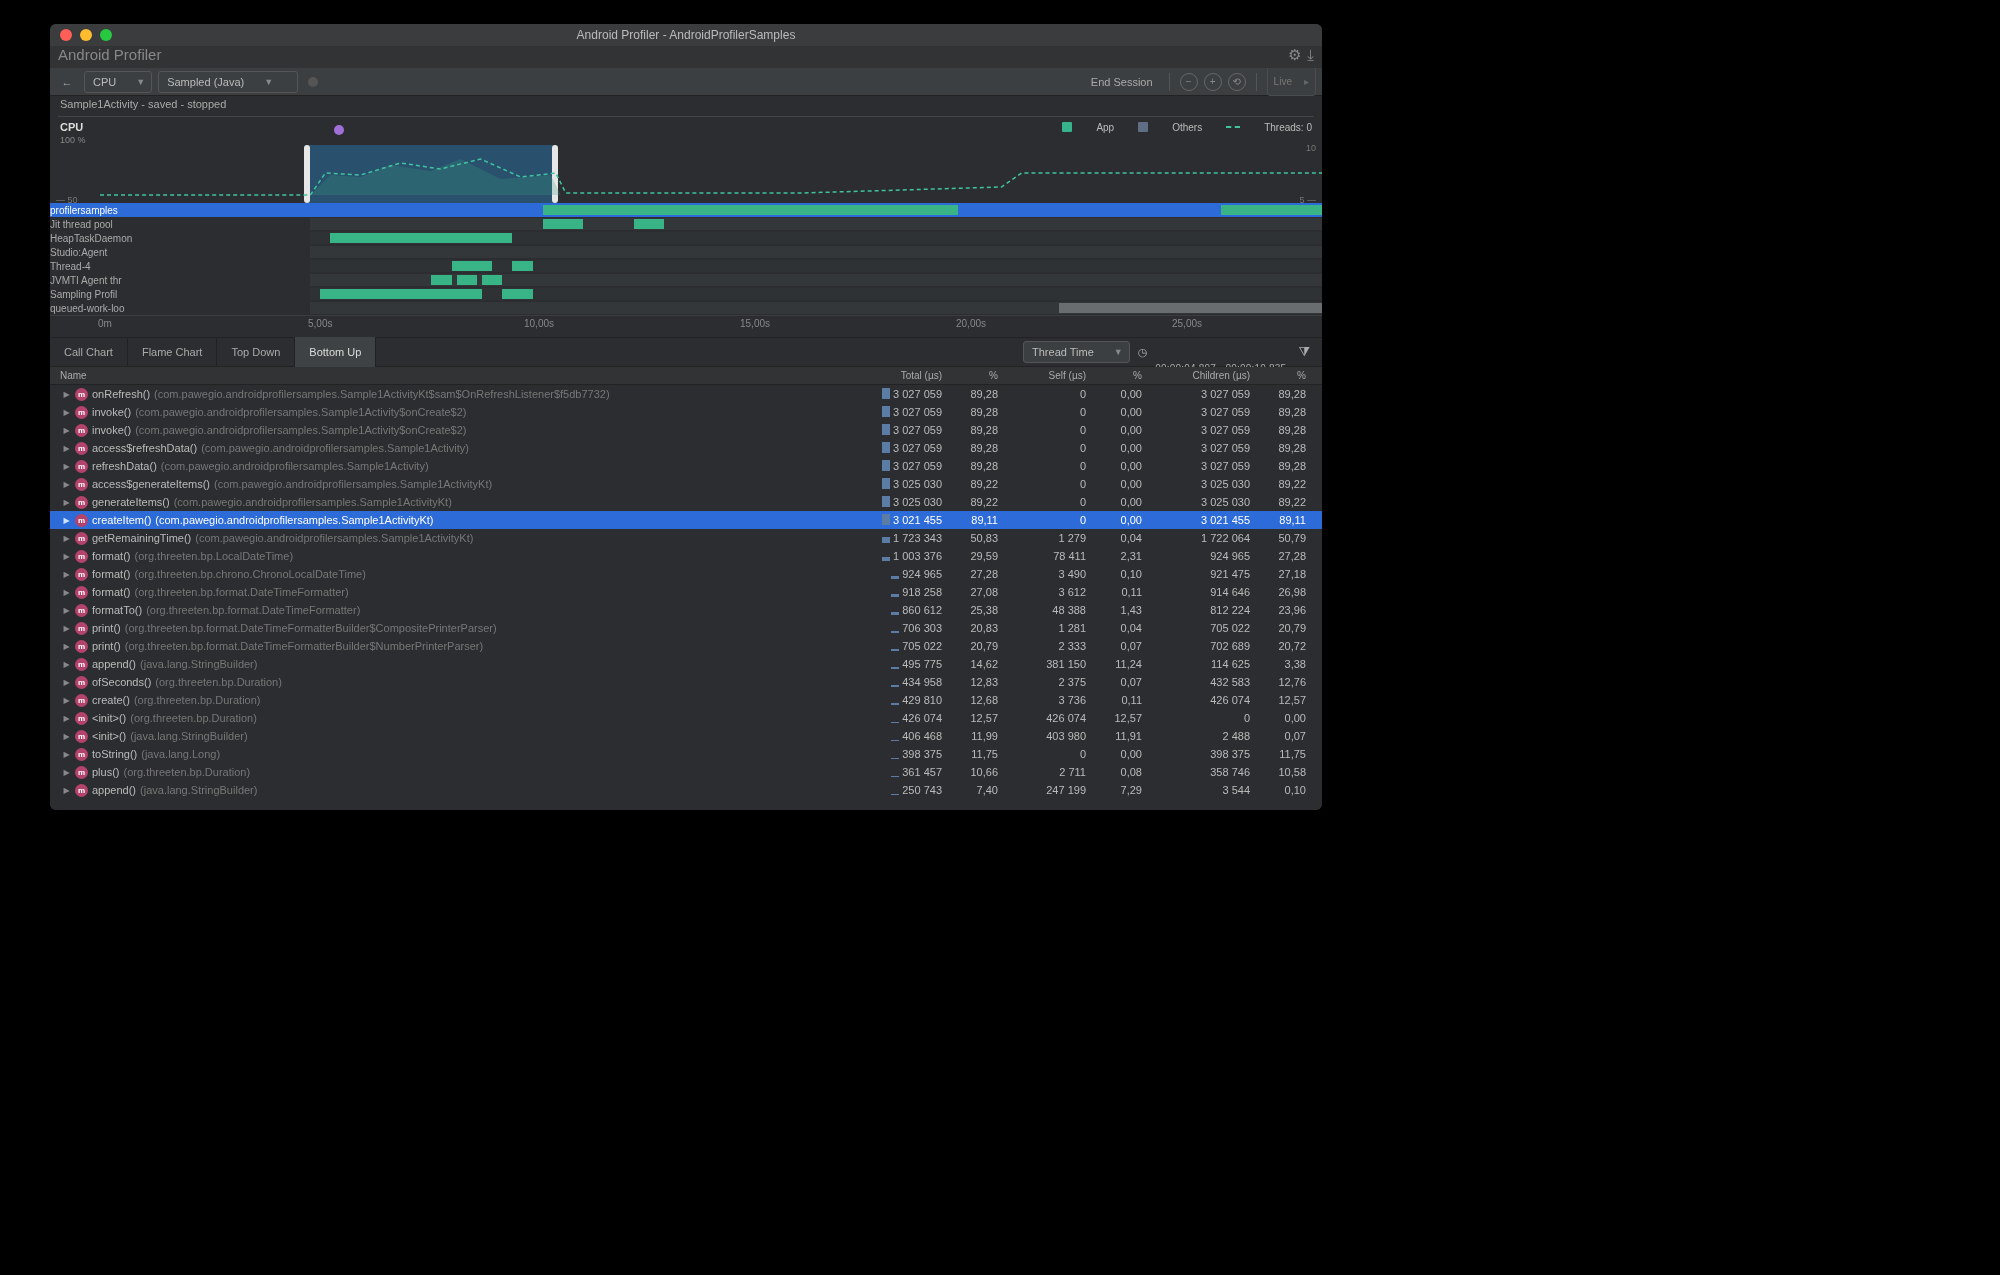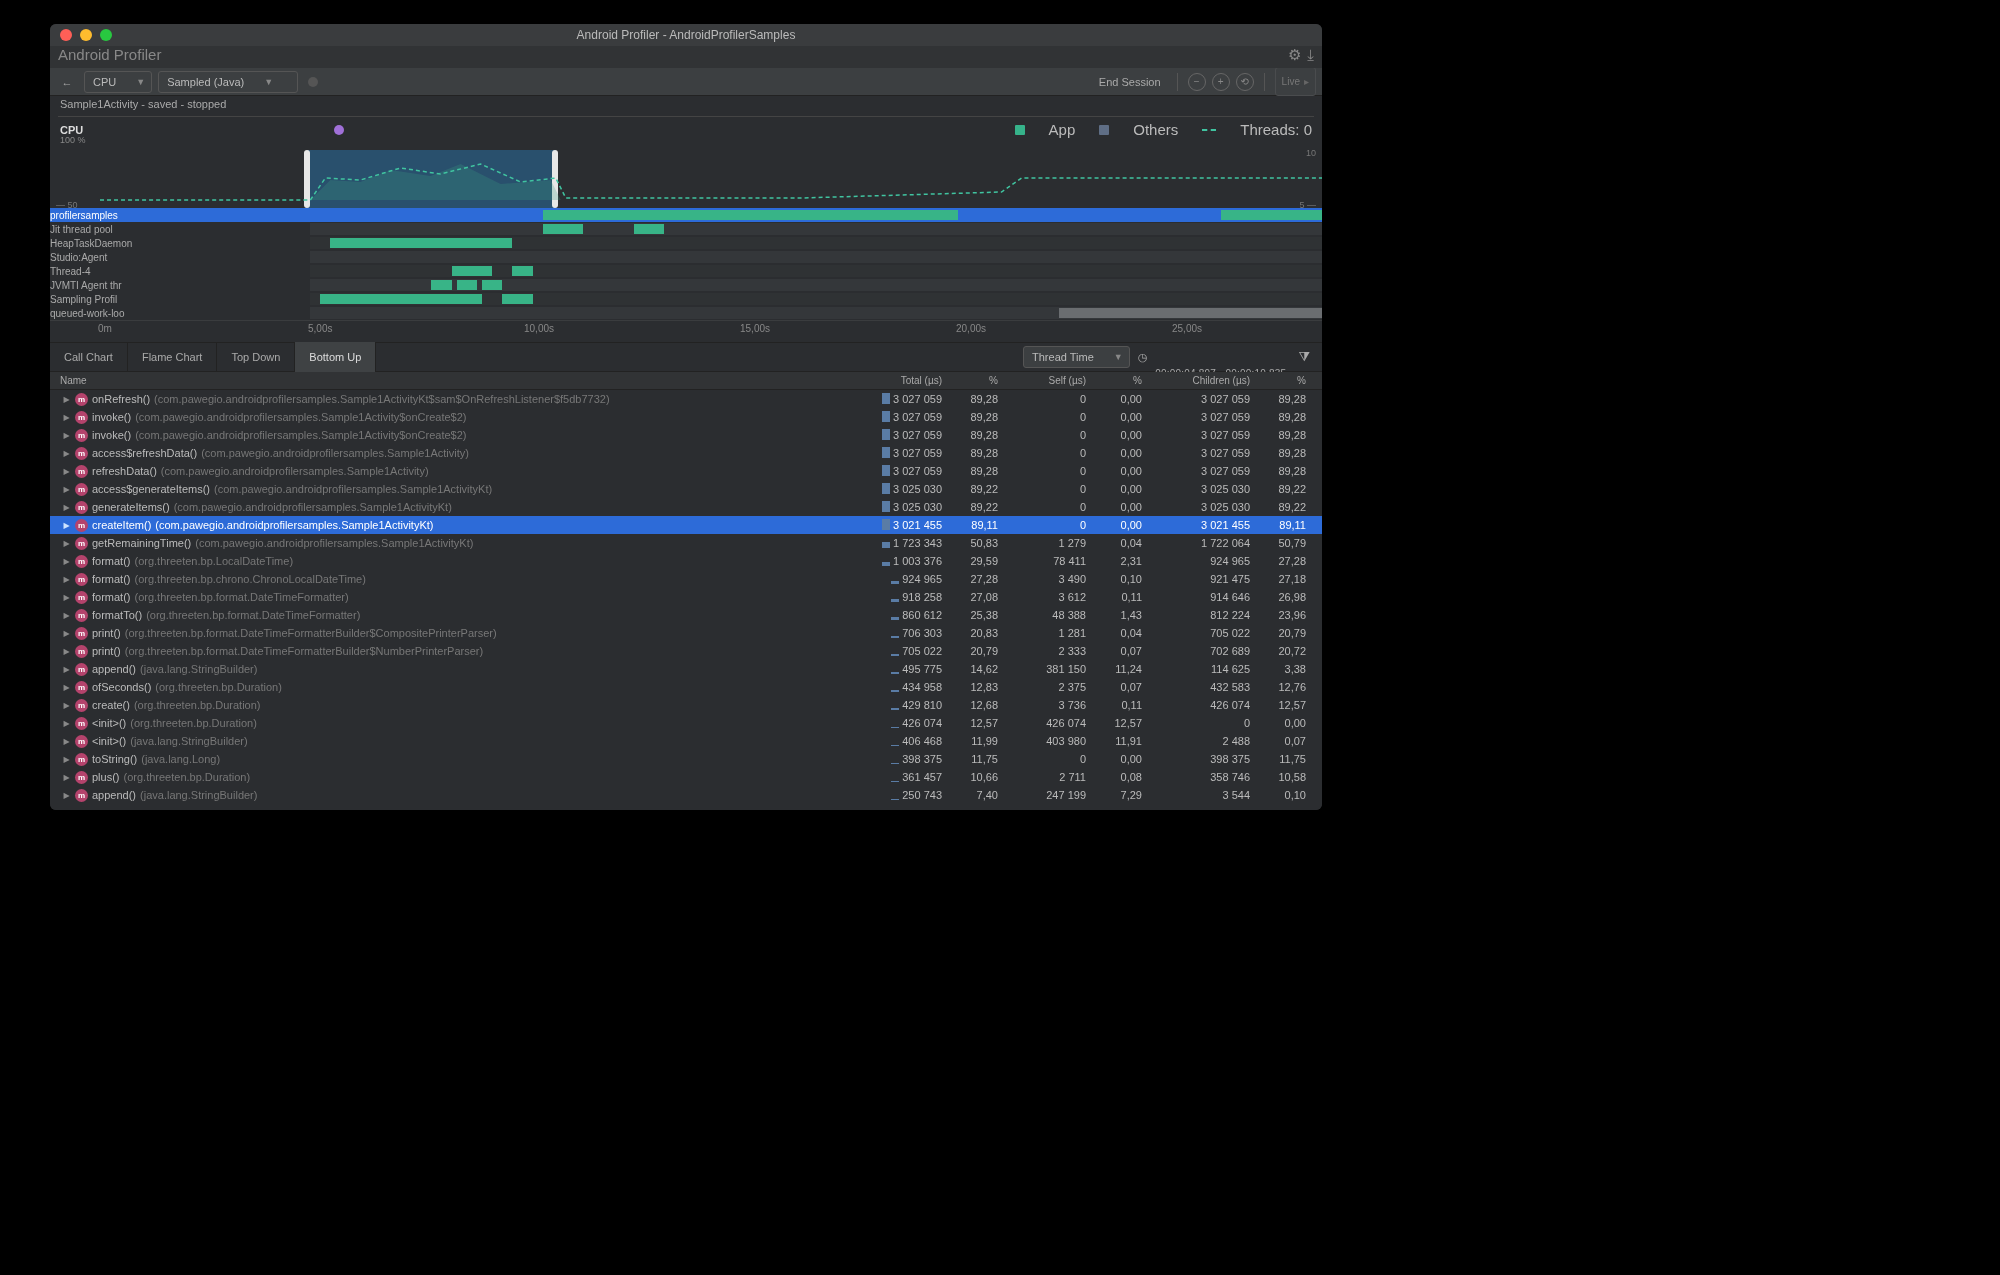--- a/index.html
+++ b/index.html
@@ -19,21 +19,21 @@
   .toolbar .spacer{flex:1;}
   .toolbar .end { color:#aaa; font-size:11px; margin-right:6px;}
   .purple-dot { width:10px; height:10px; border-radius:50%; background:#a070d8; position:absolute; left:284px; top:101px;}
   .gray-dot { width:10px; height:10px; border-radius:50%; background:#555; margin-left:4px;}
   .session-label { height:20px; padding:2px 10px; color:#aaa; font-size:11px;}
   .rule { height:1px; background:#444; margin: 0 8px 0 8px;}
   .cpu-block { position:relative; }
   .cpu-header { display:flex; align-items:center; padding: 4px 10px 0 10px; }
   .cpu-header .left { color:#ddd; font-size:11px; font-weight:600;}
   .cpu-header .pct { position:absolute; left:10px; top:18px; color:#888; font-size:9px;}
-  .legend { margin-left:auto; display:flex; align-items:center; gap:24px; color:#bbb; font-size:15px; }
+  .legend { margin-left:auto; display:flex; align-items:center; gap:24px; color:#bbb; font-size:10px; }
   .leg-swatch { width:10px; height:10px; display:inline-block; border-radius:1px; }
   .leg-dash { width:14px; border-top: 2px dashed #40c4a0; display:inline-block; }
   .cpu-chart { height:58px; margin-top:12px; position:relative; background:#2b2d30; }
   .cpu-chart .axis-l2 { position:absolute; left:6px; bottom:-2px; color:#777; font-size:9px;}
   .cpu-chart .axis-r { position:absolute; right:6px; top:-2px; color:#777; font-size:9px;margin-left:31px;}
   .cpu-chart .axis-r2 { position:absolute; right:6px; bottom:-2px; color:#777; font-size:9px;}
   .cpu-chart svg { position:absolute; left:50px; right:0; top:0; bottom:0; width:calc(100% - 50px); height:100%;}
   .sel-region { position:absolute; top:0; height:100%; background: rgba(40,110,160,.55);}
   .sel-handle { position:absolute; top:0; bottom:0; width:6px; background: #e7e7e7; border-radius:3px;}
   .threads-block { }
@@ -67,21 +67,21 @@
   .tri { width:9px; color:#888; font-size:8px; text-align:center;}
   .m-badge { width:13px; height:13px; border-radius:50%; background:#b4436c; color:#fff; font-size:8px; line-height:13px; text-align:center; font-weight:bold;}
   .method { color:#bbb; }
   .pkg { color:#777; }
   .tr .numcol { font-variant-numeric: tabular-nums; color:#bbb;}
   .tr.sel .tri { color:#cde3ff; }
   .mini-bar { position:relative; width:10px; height:14px; margin-right:2px;}
   .mini-bar .fill { position:absolute; bottom:2px; left:1px; width:8px; background:#5a7ca5;}
   .circ-btn { width:18px;height:18px;border:1px solid #666;border-radius:50%;display:flex;align-items:center;justify-content:center;color:#888;font-size:10px;}
   .sep-v {width:1px;height:18px;background:#555;margin:0 4px;}
-  .live-btn{padding:8px 6px;color:#777;border:1px solid #4a4c4e;border-radius:3px;font-size:10px;display:flex;align-items:center;gap:4px;}
+  .live-btn{padding:8px 6px;color:#777;border:1px solid #4a4c4e;border-radius:3px;font-size:10px;display:flex;align-items:center;gap:12px;}
 </style>
 </head>
 <body>
 
 <div class="window">
   <div class="titlebar">
     <div class="traffic">
       <div class="dot red"></div>
       <div class="dot yellow"></div>
       <div class="dot green"></div>

